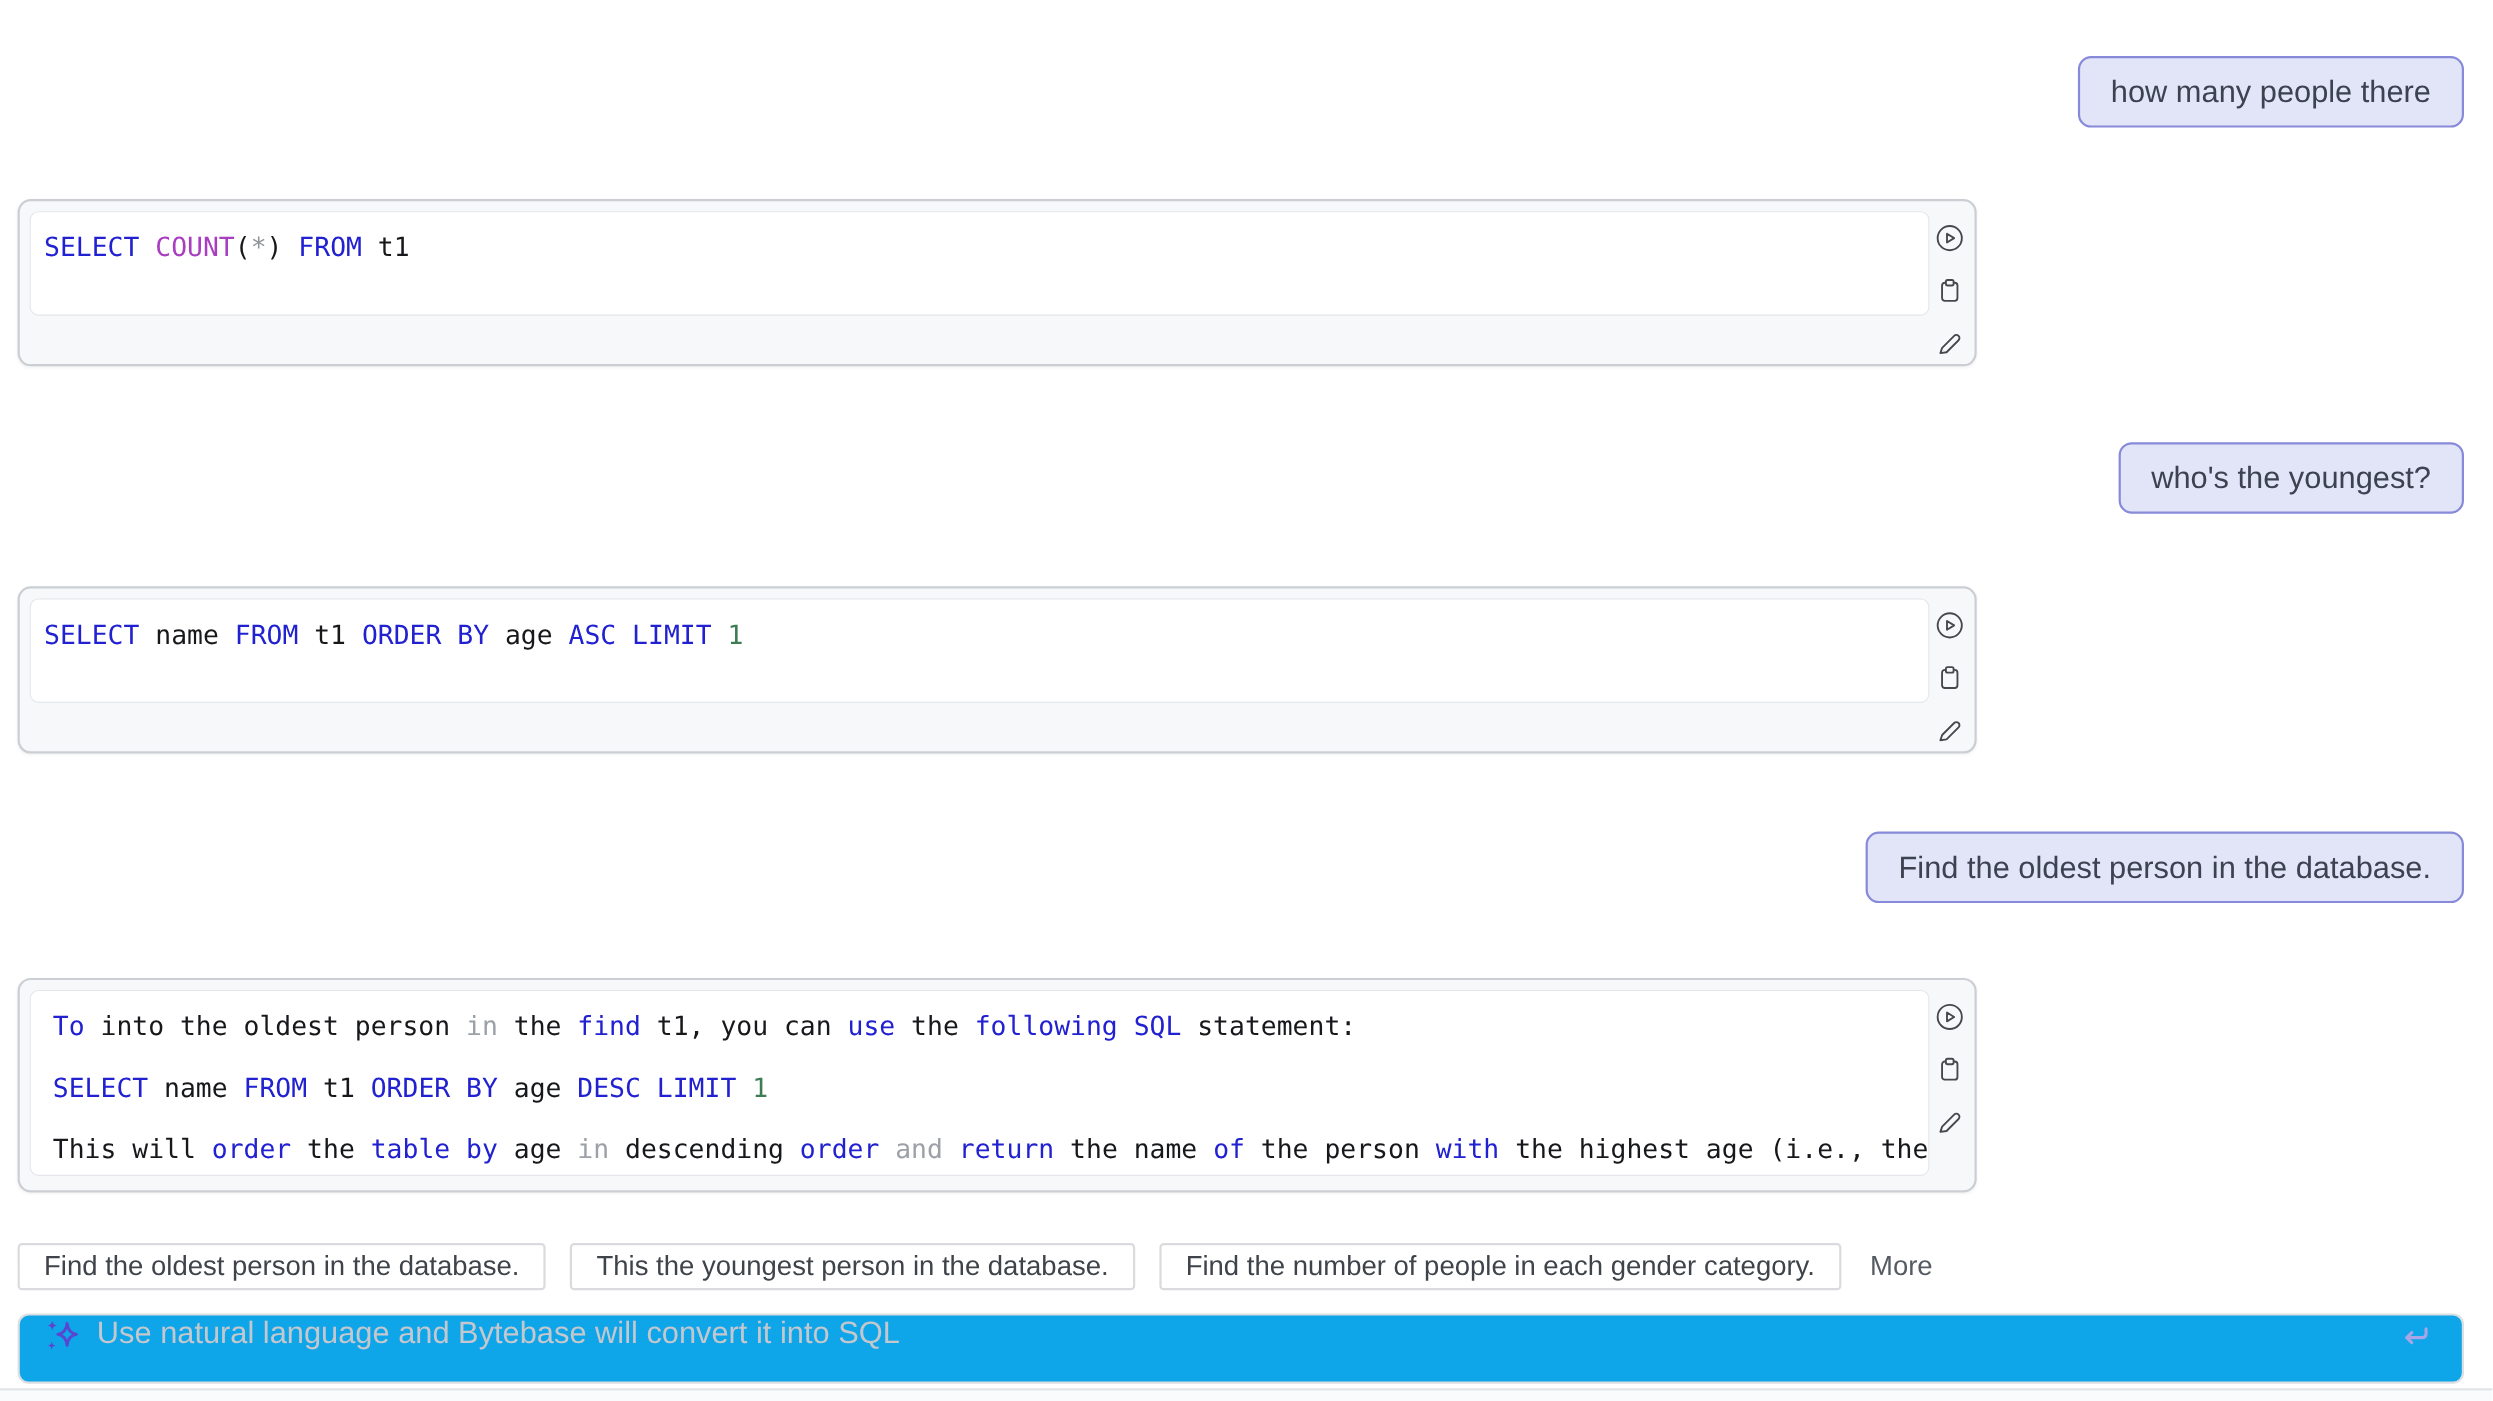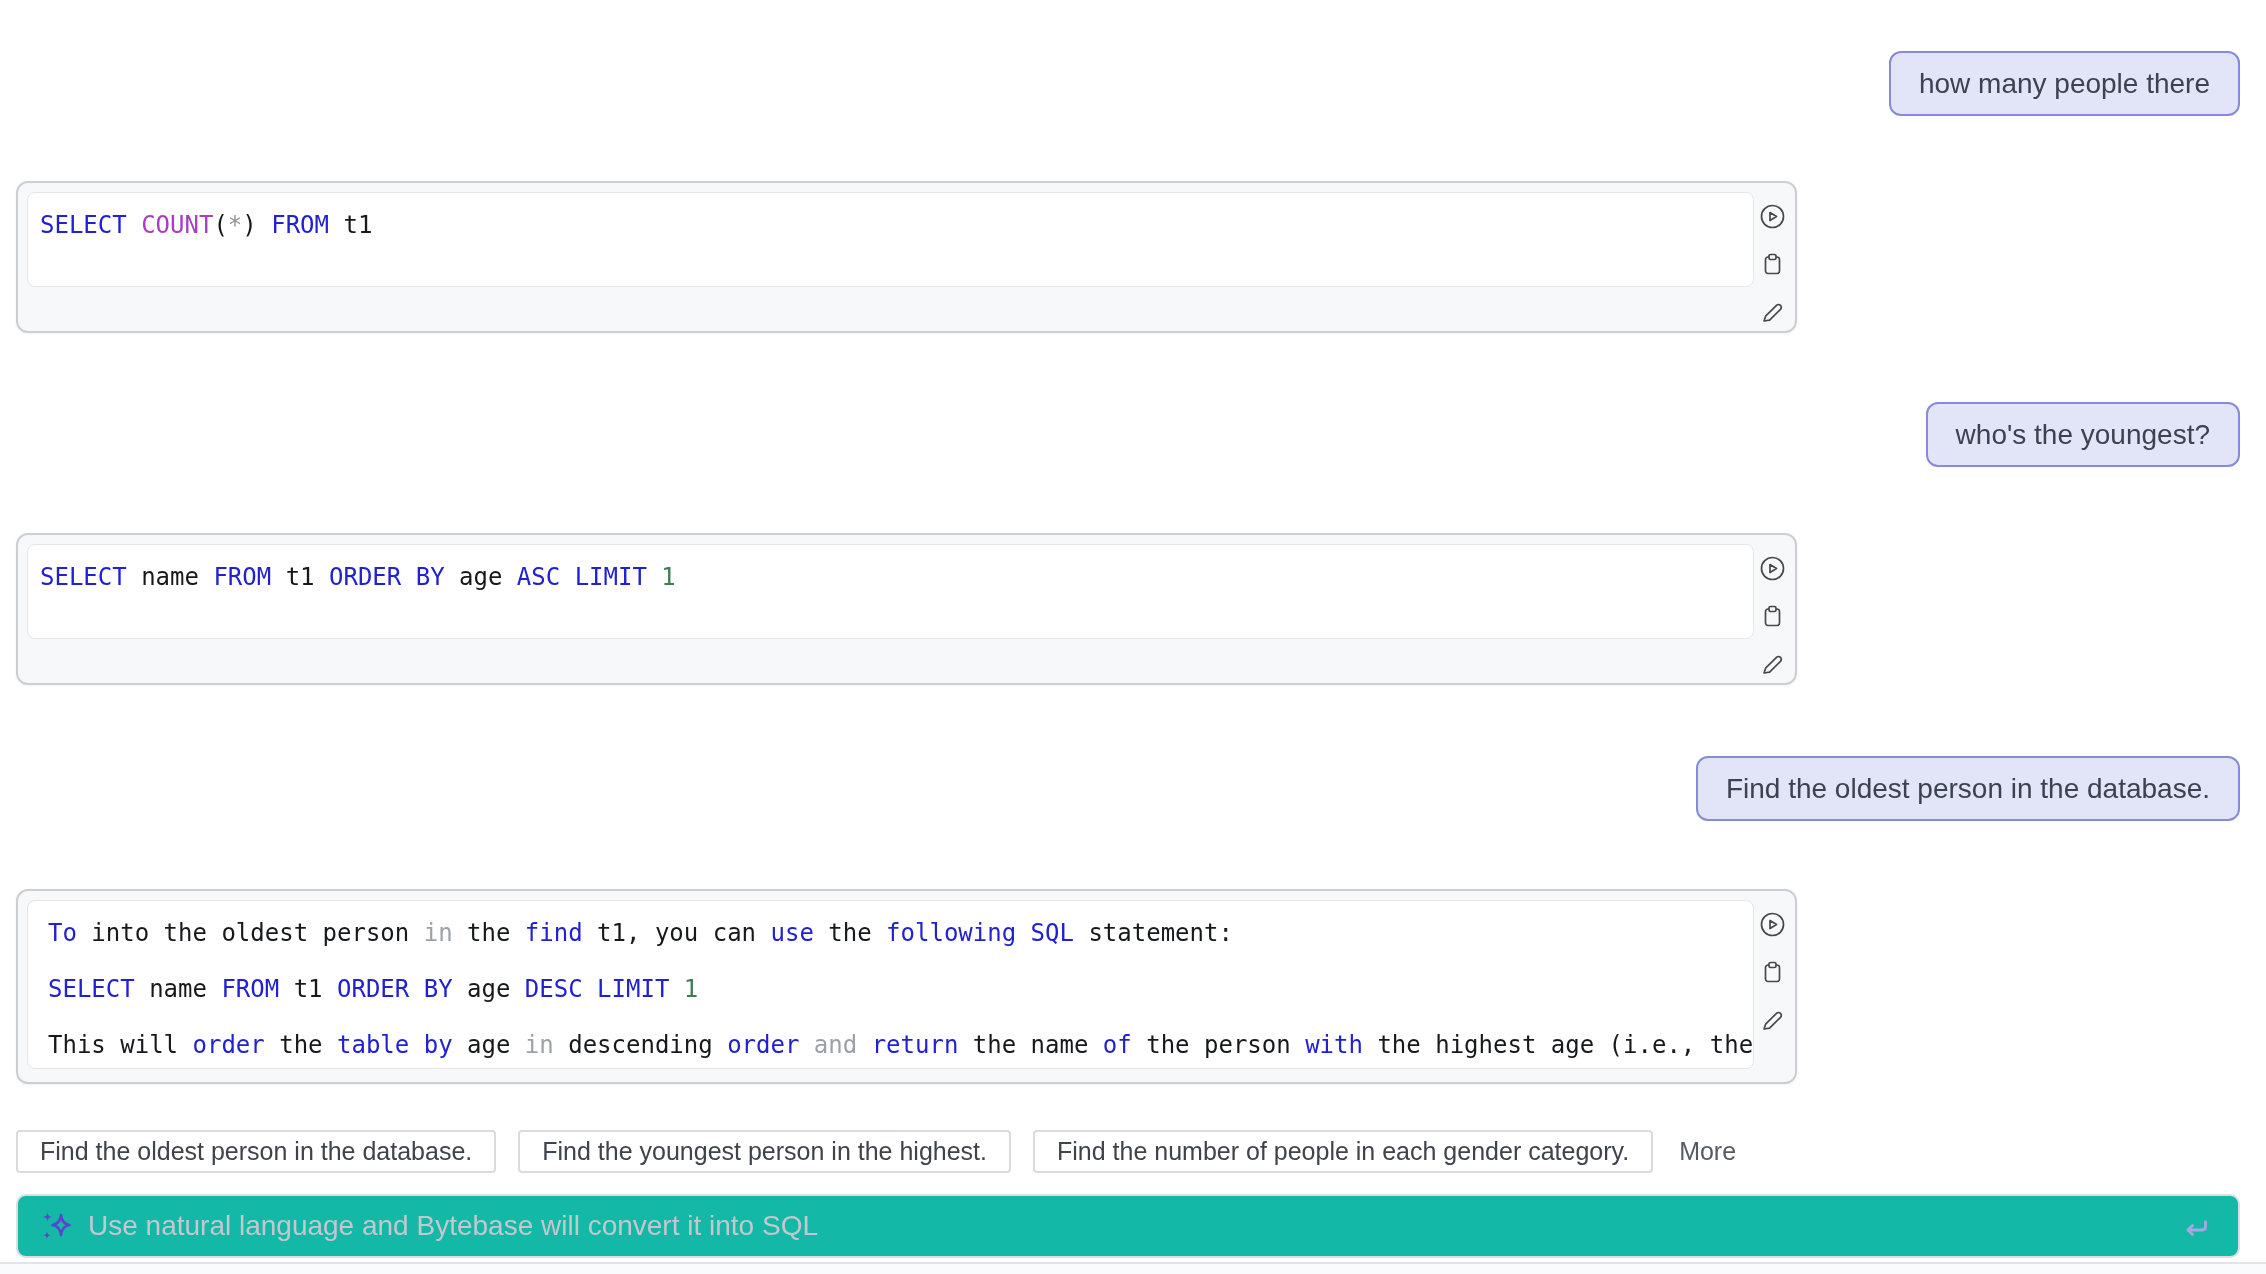--- a/index.html
+++ b/index.html
@@ -48,22 +48,22 @@
   
   .chips { position:absolute; left:16px; top:1130px; display:flex;
            align-items:center; gap:22px; }
   .chip { height:43px; display:inline-flex; align-items:center; padding:0 22px;
           background:#ffffff; border:2px solid #d9dbde; border-radius:4px;
           font-size:25px; color:#3f434a; white-space:nowrap; cursor:pointer; }
   .more-link { font-size:25px; color:#565b63; margin-left:4px; cursor:pointer; }
 
   
   .composer { position:absolute; left:16px; top:1194px; width:2224px; height:64px;
-              background:#14b8a6; border:2px solid #dbdee2; border-radius:10px;
-              display:flex; align-items:center; padding:0 26px 0 20px; }
+              background:#0ea5e9; border:2px solid #dbdee2; border-radius:10px;
+              display:flex; align-items:flex-start; padding:0 26px 0 20px; }
   .spark-icon { width:36px; height:36px; margin-right:14px; flex:0 0 auto; }
   .composer input { flex:1; border:none; outline:none; font-size:28px;
                     color:#3c4250; background:transparent;
                     font-family:"Liberation Sans", sans-serif; }
   .composer input::placeholder { color:#c4c7cd; opacity:1; }
   .return-icon { width:32px; height:32px; flex:0 0 auto; cursor:pointer; }
 
   .bottom-divider { position:absolute; left:0; top:1262px; width:2266px; height:12px;
                     border-top:2px solid #e2e4e7; background:#fafbfc; }
 </style>
@@ -156,21 +156,21 @@
       <button class="action-btn">
         <svg viewBox="0 0 27 27">
           <path d="M5 22 L6.6 17.2 L17.5 6.3 C18.6 5.2 20.4 5.2 21.5 6.3 C22.6 7.4 22.6 9.2 21.5 10.3 L10.6 21.2 L5 22 Z"></path>
         </svg>
       </button>
     </div>
   </div>
 
   <div class="chips">
     <div class="chip">Find the oldest person in the database.</div>
-    <div class="chip">Find the youngest person in the highest.</div>
+    <div class="chip">This the youngest person in the database.</div>
     <div class="chip">Find the number of people in each gender category.</div>
     <span class="more-link">More</span>
   </div>
 
   <div class="composer">
     <svg class="spark-icon" viewBox="0 0 36 36">
       <path d="M23 7 C23.6 13.2 26.2 16.1 31.5 17 C26.2 17.9 23.6 20.8 23 27 C22.4 20.8 19.8 17.9 14.5 17 C19.8 16.1 22.4 13.2 23 7 Z" fill="none" stroke="#5b44cf" stroke-width="2.6" stroke-linejoin="round"></path>
       <path d="M9.5 4.5 C9.85 7.4 11.1 8.65 14 9 C11.1 9.35 9.85 10.6 9.5 13.5 C9.15 10.6 7.9 9.35 5 9 C7.9 8.65 9.15 7.4 9.5 4.5 Z" fill="#5b44cf"></path>
       <path d="M9 23.5 C9.3 25.9 10.35 26.95 12.75 27.25 C10.35 27.55 9.3 28.6 9 31 C8.7 28.6 7.65 27.55 5.25 27.25 C7.65 26.95 8.7 25.9 9 23.5 Z" fill="#5b44cf"></path>
     </svg>

